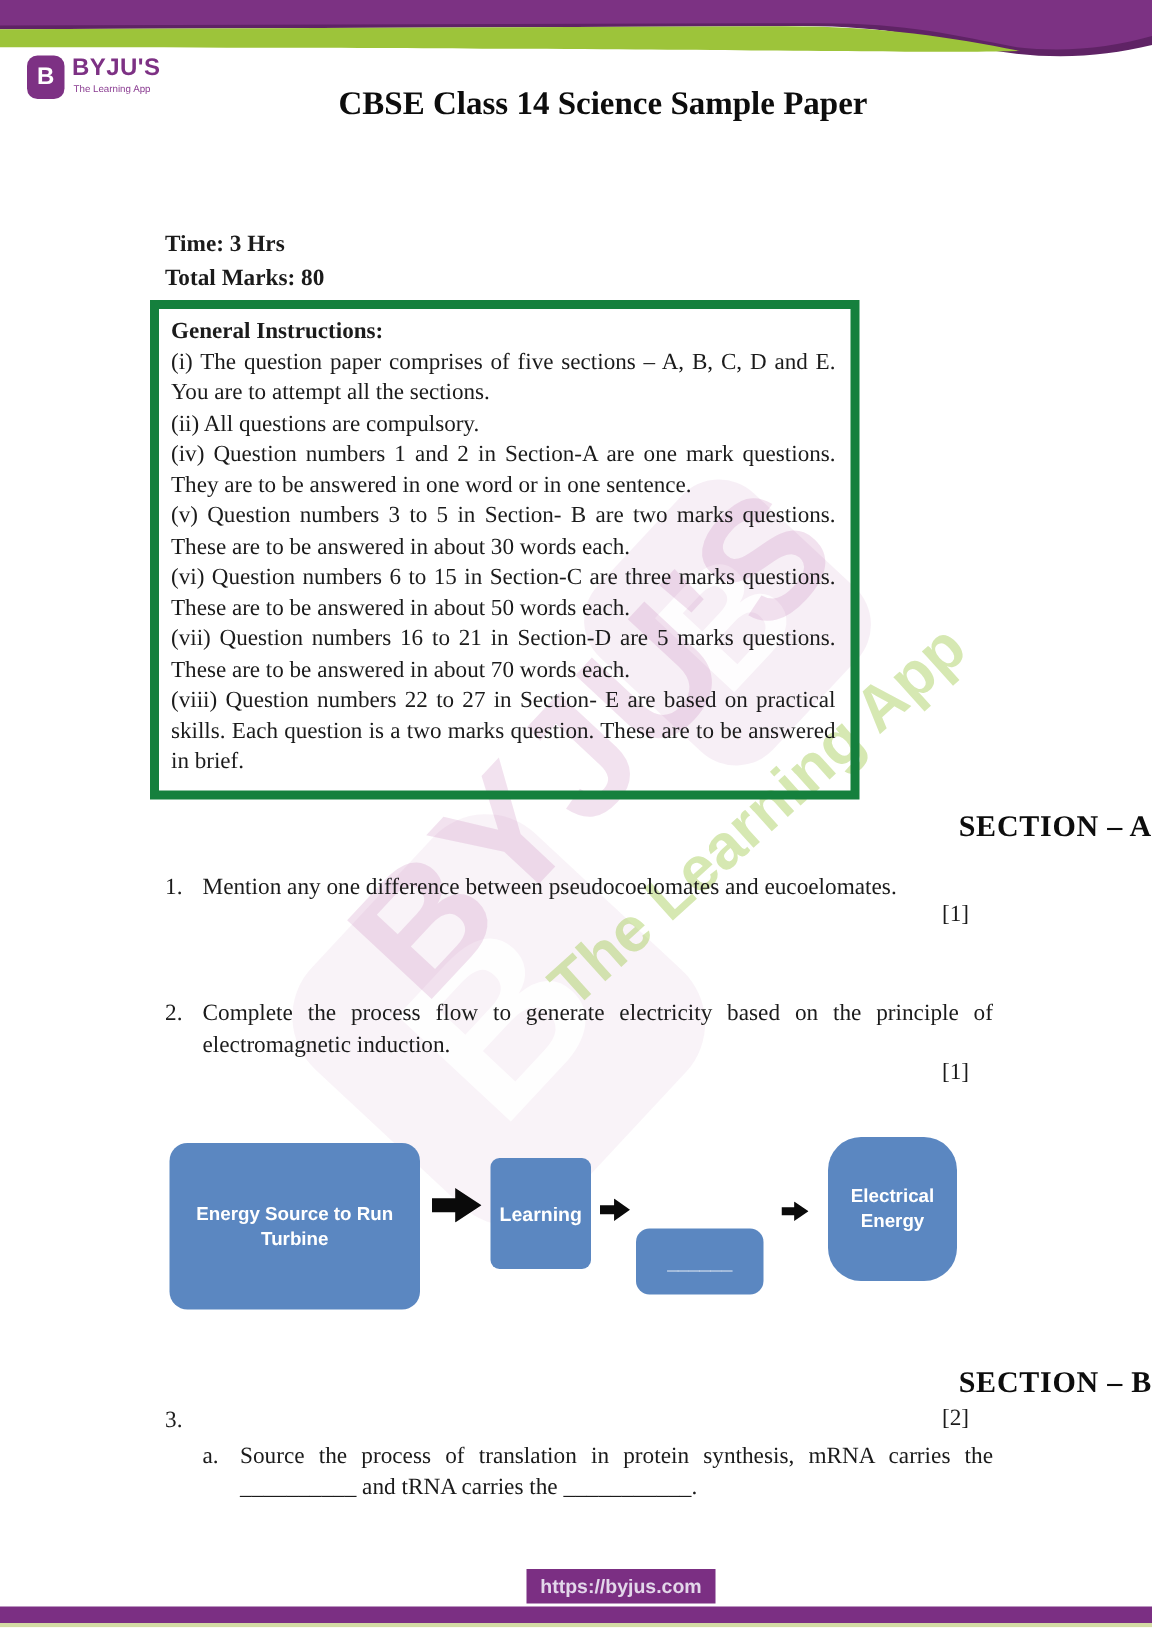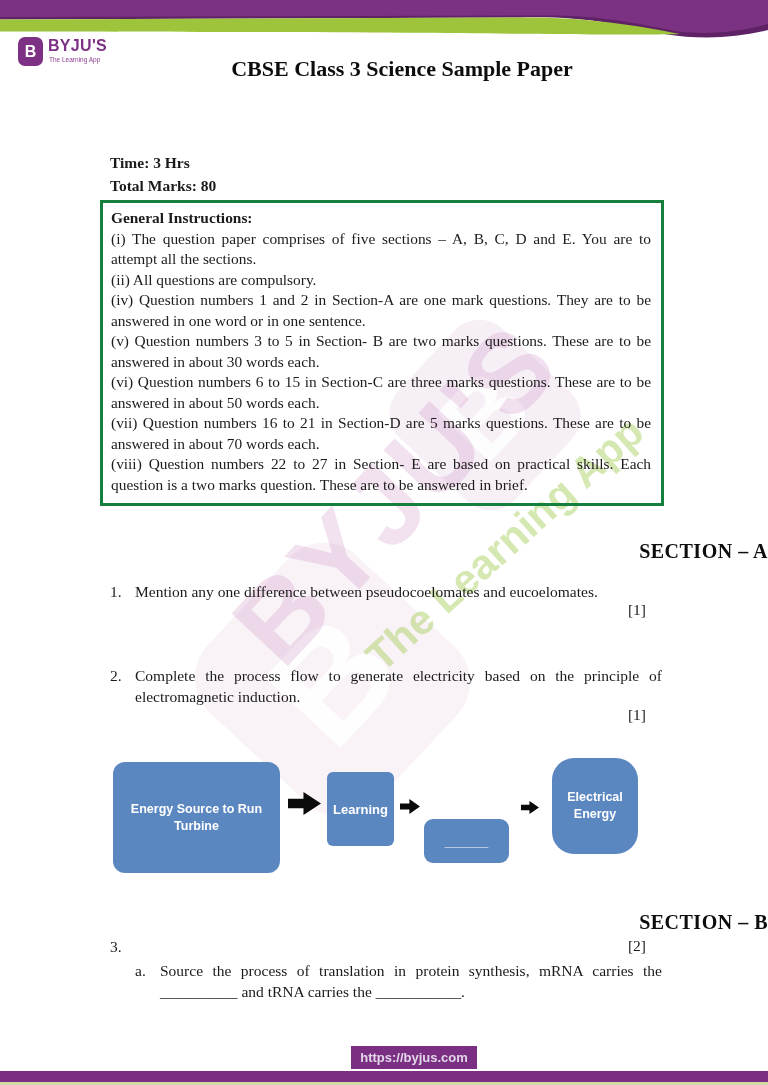--- a/index.html
+++ b/index.html
@@ -29,22 +29,22 @@
               border-radius:7px;color:#ffffff;font-family:"Liberation Sans",sans-serif;
               font-weight:bold;font-size:16px;display:flex;align-items:center;justify-content:center;}
   .logo-brand{position:absolute;left:30px;top:1px;font-family:"Liberation Sans",sans-serif;
               font-weight:bold;font-size:16px;color:#7d3184;letter-spacing:0.3px;}
   .logo-tag{position:absolute;left:31px;top:20px;font-family:"Liberation Sans",sans-serif;
             font-size:6.5px;color:#8b3d92;}
   .title{position:absolute;left:0;right:0;top:56px;text-align:center;padding-left:36px;
          font-size:22px;font-weight:bold;color:#0d0d0d;}
   .meta{position:absolute;left:110px;top:152px;font-size:15.5px;font-weight:bold;line-height:22.5px;}
   
-  .ibox{position:absolute;left:100px;top:200px;width:564px;box-sizing:border-box;
-        border:3px solid #15803d;padding:5px 10px 8px 8px;font-size:15.4px;line-height:20.5px;}
+  .ibox{position:absolute;left:100px;top:200px;width:473px;box-sizing:border-box;
+        border:6px solid #15803d;padding:5px 10px 8px 8px;font-size:15.4px;line-height:20.5px;}
   .ibox .ih{font-weight:bold;}
   .ibox .ii{text-align:justify;}
   .sec-head{position:absolute;left:0;right:0;text-align:right;font-size:20px;font-weight:bold;
             letter-spacing:0.5px;color:#0d0d0d;}
   .question{position:absolute;left:110px;width:552px;font-size:15.5px;line-height:20.5px;}
   .q-num{position:absolute;left:0;top:0;}
   .q-text{display:block;padding-left:25px;text-align:justify;}
   .marks{position:absolute;right:122px;font-size:15.5px;}
   .sub{position:absolute;left:135px;width:527px;font-size:15.5px;line-height:21px;}
   .sub .q-text{padding-left:25px;}
@@ -86,21 +86,21 @@
       <path d="M0 19.5 L520 17.5 C585 17 635 25 680 34 C610 36 520 32 0 31.5 Z" fill="#9dc43a"></path>
       <path d="M0 0 H768 V24 C740 32 710 35 678 31.5 C634 23 602 14.5 536 15.5 L0 17 Z" fill="#7c3283"></path>
     </svg>
 
     <div class="logo">
       <div class="logo-badge">B</div>
       <div class="logo-brand">BYJU'S</div>
       <div class="logo-tag">The Learning App</div>
     </div>
 
-    <div class="title">CBSE Class 3 Science Sample Paper</div>
+    <div class="title">CBSE Class 14 Science Sample Paper</div>
 
     <div class="meta">
       <div>Time: 3 Hrs</div>
       <div>Total Marks: 80</div>
     </div>
 
     <div class="ibox">
       <div class="ih">General Instructions:</div>
       <div class="ii">(i) The question paper comprises of five sections – A, B, C, D and E. You are to attempt all the sections.</div>
       <div class="ii">(ii) All questions are compulsory.</div>

